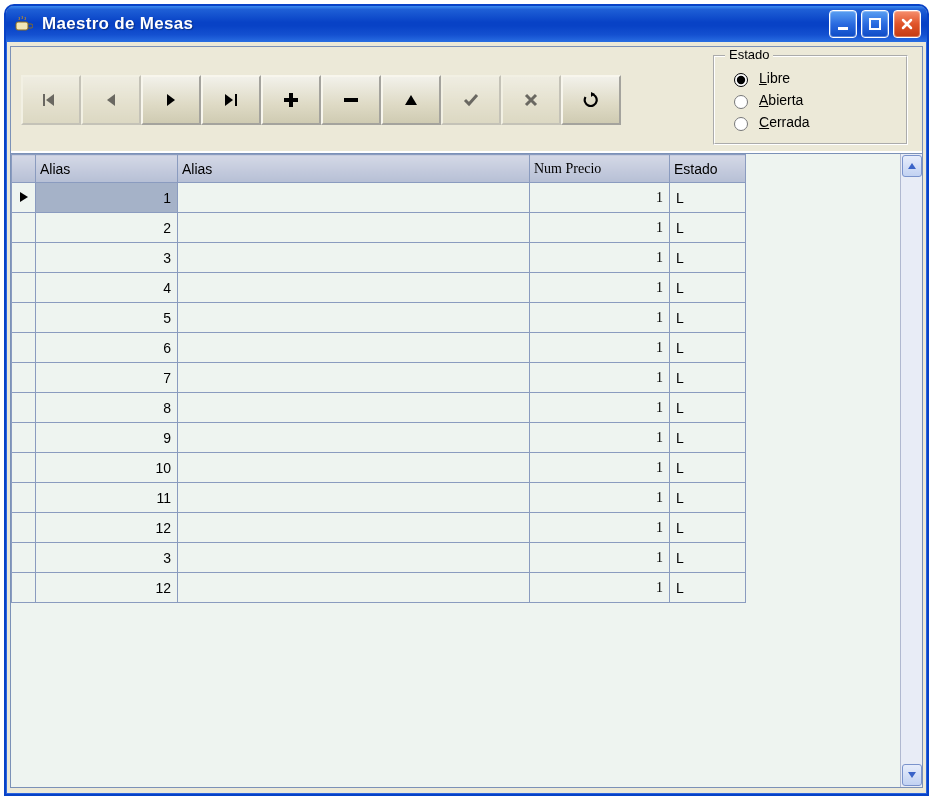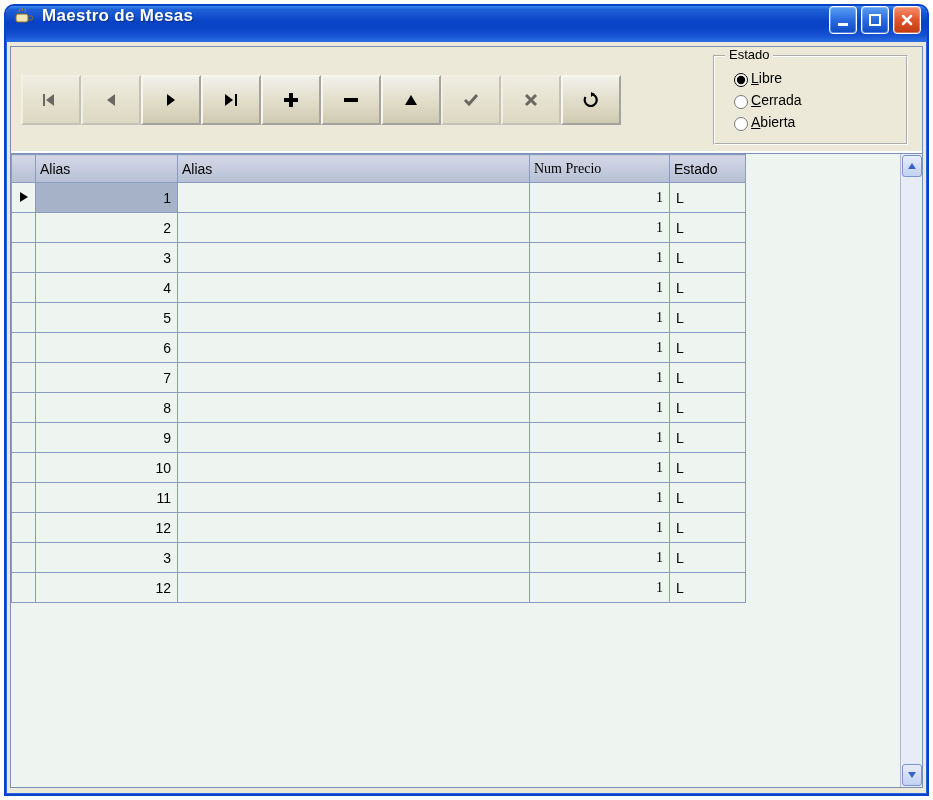--- a/index.html
+++ b/index.html
@@ -27,20 +27,21 @@
   .titlebar {
     height: 36px;
     background: linear-gradient(to bottom,
       #3c8cf0 0%,
       #1e5fd6 10%,
       #0842c6 45%,
       #0842c6 55%,
       #1450d0 80%,
       #296ee2 100%);
     display: flex;
+    align-items: center;
     padding: 0 6px 0 8px;
     color: #fff;
     border-radius: 8px 8px 0 0;
   }
   .title-icon {
     width: 20px;
     height: 20px;
     margin-right: 8px;
     display: flex;
     align-items: center;
@@ -124,20 +125,21 @@
     position: absolute;
     top: -10px;
     left: 10px;
     background: #ece9d8;
     padding: 0 4px;
     font-size: 13px;
   }
   .radio-row {
     display: flex;
     align-items: center;
+    gap: 8px;
     height: 22px;
     font-size: 14px;
   }
   .radio-row input {
     width: 14px; height: 14px;
     accent-color: #000;
   }
   .radio-row .hotkey { text-decoration: underline; }
 
   
@@ -321,25 +323,25 @@
         </div>
       <div class="estado-group">
         <span class="legend">Estado</span>
         <div id="estado-options">
             <label class="radio-row">
               <input type="radio" name="estado-radio" checked="" style="">
               <span><span class="hotkey">L</span>ibre</span>
             </label>
             <label class="radio-row">
               <input type="radio" name="estado-radio" style="">
-              <span><span class="hotkey">C</span>errada</span>
+              <span><span class="hotkey">A</span>bierta</span>
             </label>
             <label class="radio-row">
               <input type="radio" name="estado-radio" style="">
-              <span><span class="hotkey">A</span>bierta</span>
+              <span><span class="hotkey">C</span>errada</span>
             </label>
           </div>
       </div>
     </div>
 
     <div class="grid-area">
       <div class="grid-scroll">
         <table class="data-grid">
           <thead>
             <tr id="grid-header-row">

